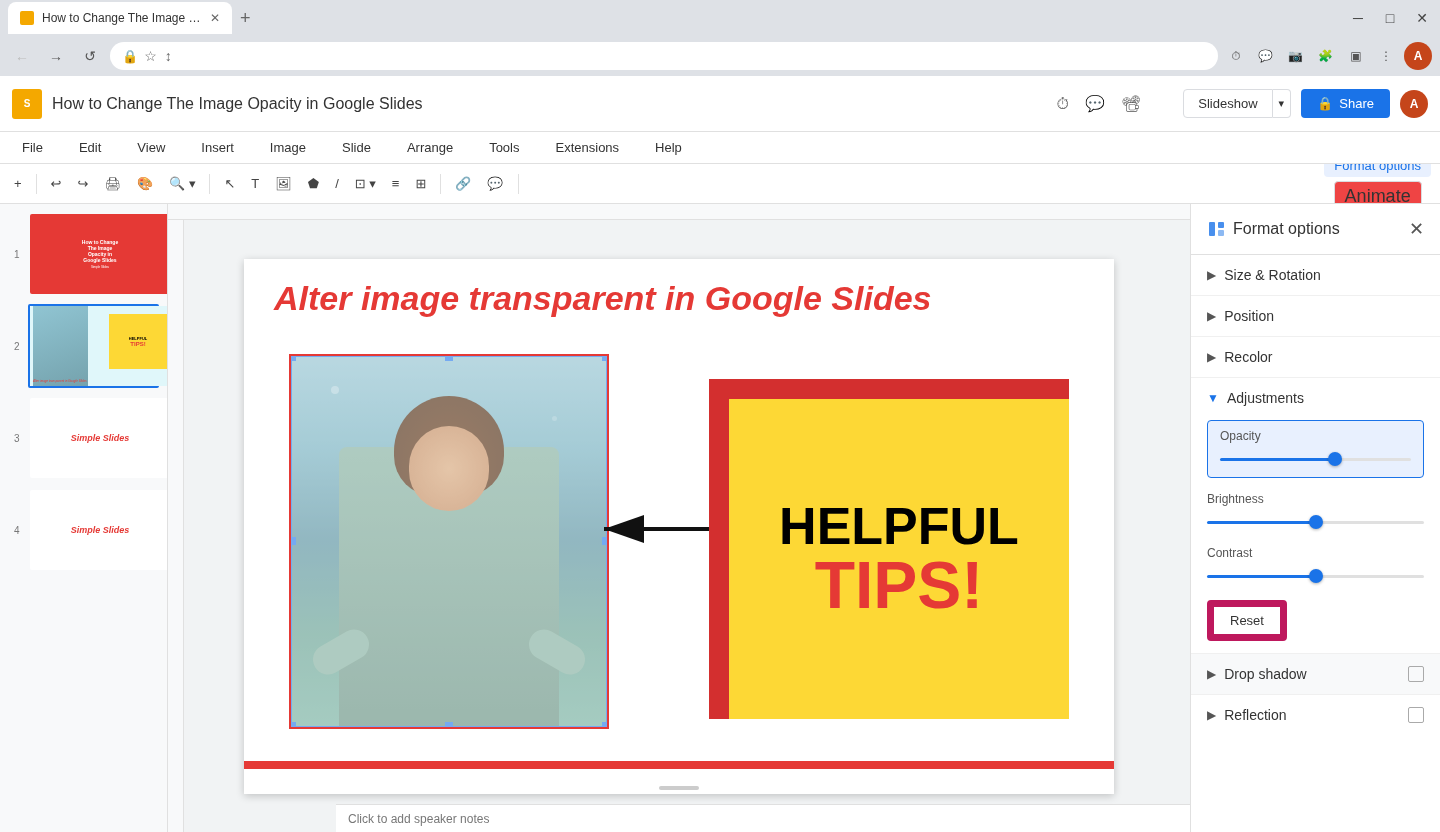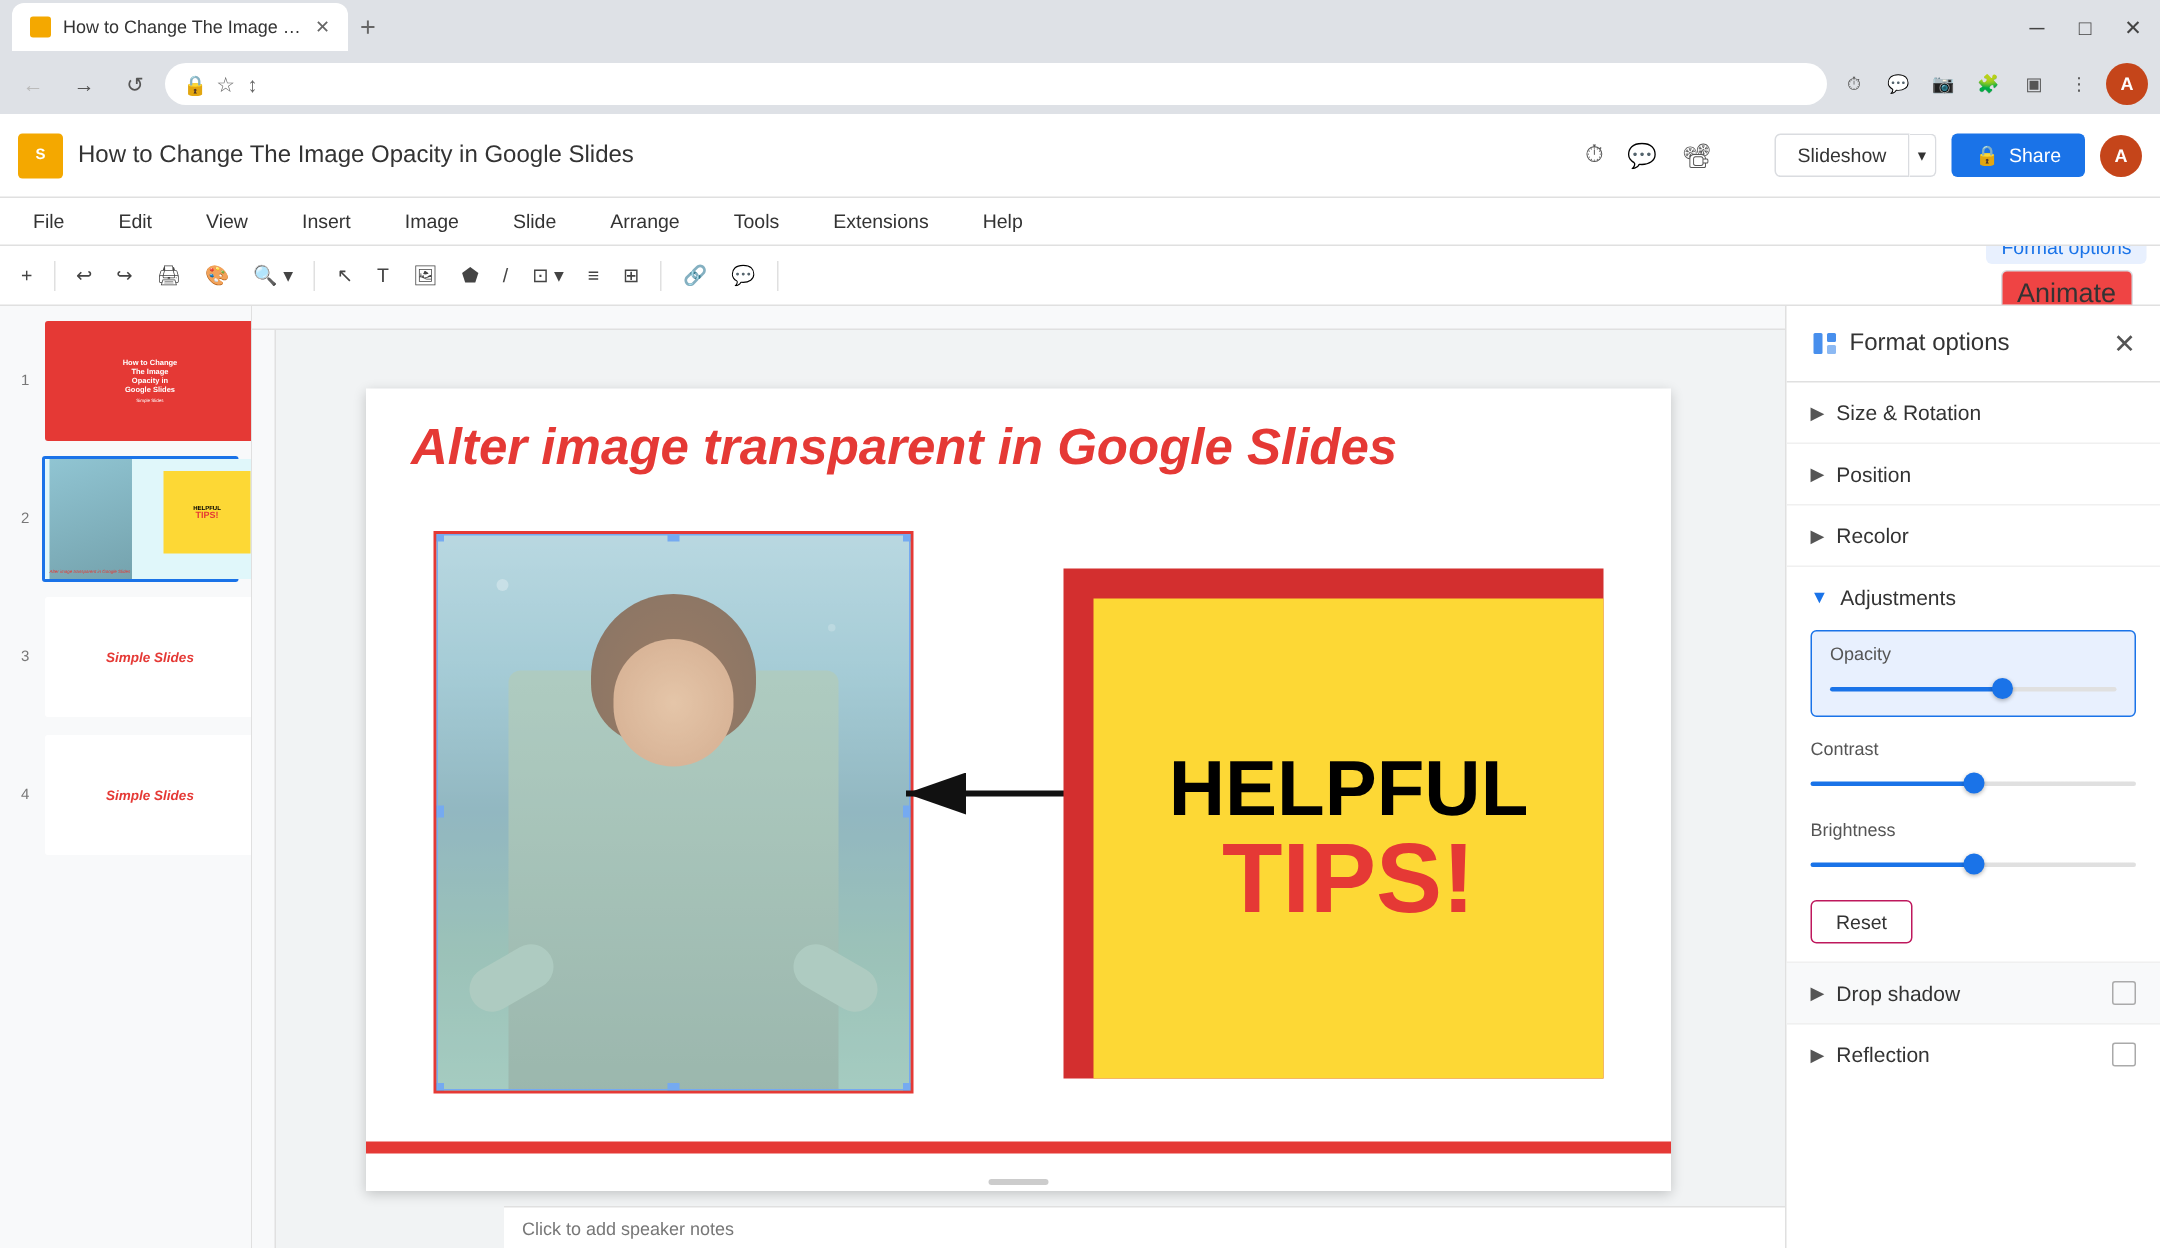--- a/index.html
+++ b/index.html
@@ -120,21 +120,21 @@
 
     .slider-group { margin-bottom: 14px; }
     .slider-label { font-size: 12px; color: #555; margin-bottom: 6px; }
     .slider-container { position: relative; height: 20px; display: flex; align-items: center; }
     .slider-thumb { width: 14px; height: 14px; border-radius: 50%; background: #1a73e8; position: absolute; top: 50%; transform: translate(-50%, -50%); cursor: pointer; box-shadow: 0 1px 3px rgba(0,0,0,0.3); }
 
     
     .opacity-section { background: #e8f0fe; border: 1px solid #1a73e8; border-radius: 4px; padding: 8px 12px; margin-bottom: 14px; }
     .opacity-label { font-size: 12px; color: #555; margin-bottom: 6px; }
 
-    .reset-btn { background: #fff; border: 1px solid #be185d; border-radius: 4px; padding: 6px 16px; font-size: 13px; cursor: pointer; color: #333; }
+    .reset-btn { background: #fff; border: 7px solid #be185d; border-radius: 4px; padding: 6px 16px; font-size: 13px; cursor: pointer; color: #333; }
 
     
     .drop-shadow-section { background: #f8f9fa; padding: 12px 16px; border-bottom: 1px solid #f0f0f0; display: flex; align-items: center; cursor: pointer; }
     .reflection-section { padding: 12px 16px; display: flex; align-items: center; cursor: pointer; }
 
     .notes-bar { position: absolute; bottom: 0; left: 168px; right: 0; height: 28px; background: #fff; border-top: 1px solid #e0e0e0; display: flex; align-items: center; padding: 0 12px; font-size: 12px; color: #777; }
   </style>
 </head>
 <body>
 
@@ -391,39 +391,39 @@
         <div class="opacity-label">Opacity</div>
         <div class="slider-container">
           <div style="width:100%; height:3px; background:linear-gradient(to right, #1a73e8 60%, #e0e0e0 60%); border-radius:2px; position:relative;">
             <div class="slider-thumb" style="left:60%;"></div>
           </div>
         </div>
       </div>
 
       
       <div class="slider-group">
+        <div class="slider-label">Brightness</div>
+        <div class="slider-container">
+          <div style="width:100%; height:3px; background:linear-gradient(to right, #1a73e8 50%, #e0e0e0 50%); border-radius:2px; position:relative;">
+            <div class="slider-thumb" style="left:50%;"></div>
+          </div>
+        </div>
+      </div>
+
+      
+      <div class="slider-group">
         <div class="slider-label">Contrast</div>
         <div class="slider-container">
           <div style="width:100%; height:3px; background:linear-gradient(to right, #1a73e8 50%, #e0e0e0 50%); border-radius:2px; position:relative;">
             <div class="slider-thumb" style="left:50%;"></div>
           </div>
         </div>
       </div>
 
       
-      <div class="slider-group">
-        <div class="slider-label">Brightness</div>
-        <div class="slider-container">
-          <div style="width:100%; height:3px; background:linear-gradient(to right, #1a73e8 50%, #e0e0e0 50%); border-radius:2px; position:relative;">
-            <div class="slider-thumb" style="left:50%;"></div>
-          </div>
-        </div>
-      </div>
-
-      
       <button class="reset-btn">Reset</button>
     </div>
 
     <div class="drop-shadow-section">
       <span class="section-arrow" style="margin-right:8px; color:#555; font-size:12px;">▶</span>
       <span class="section-title" style="flex:1; font-size:14px; color:#333;">Drop shadow</span>
       <div class="section-checkbox"></div>
     </div>
 
     <div class="reflection-section">

